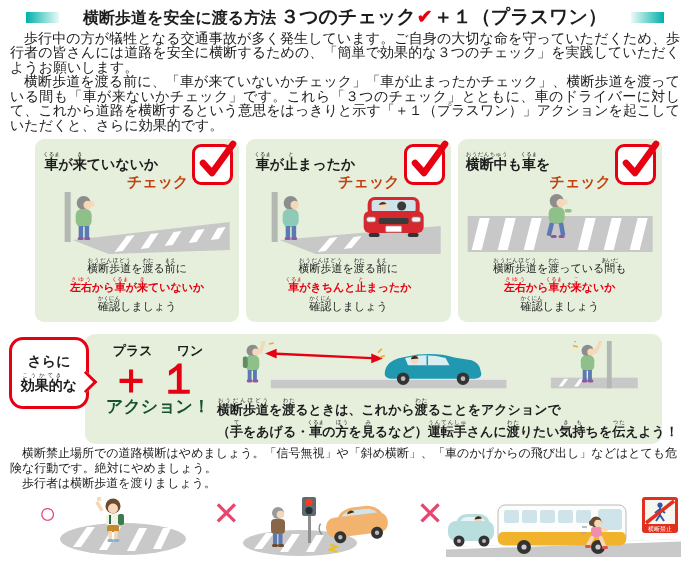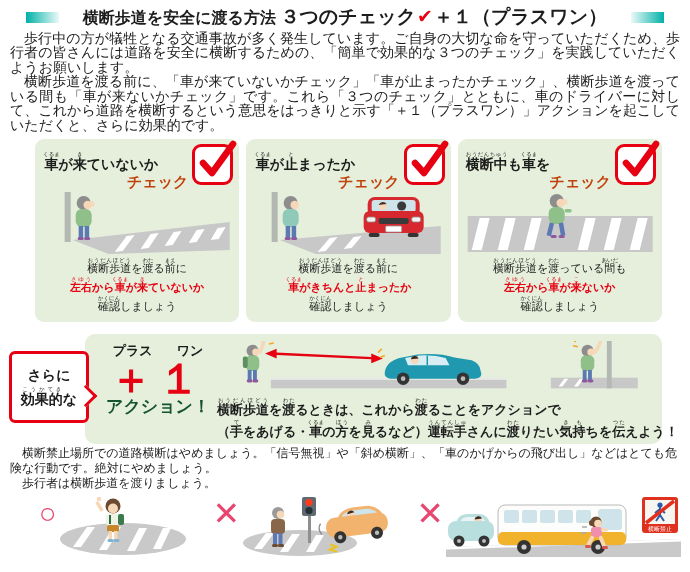--- a/index.html
+++ b/index.html
@@ -4,21 +4,21 @@
 <style>
   html,body{margin:0;padding:0;}
   body{
     width:690px;height:572px;background:#fff;color:#1c1c1c;
     font-family:"Liberation Sans","DejaVu Sans",sans-serif;
     overflow:hidden;
   }
   .page{position:relative;width:690px;height:572px;overflow:hidden;}
 
   
-  .title-row{display:flex;align-items:center;gap:24px;margin:7px 26px 2px;}
+  .title-row{display:flex;align-items:center;gap:24px;margin:7px 26px 2px;font-family:Liberation Serif, serif;}
   .tbar{height:11px;flex:1;min-width:30px;}
   .tbar.left{background:linear-gradient(to right,#00b0a8,#eafaf8);}
   .tbar.right{background:linear-gradient(to right,#eafaf8,#00b0a8);}
   .page-title{white-space:nowrap;font-weight:bold;line-height:1.1;}
   .page-title .t1{font-size:16px;}
   .page-title .t2{font-size:19px;}
   .page-title .tcheck{font-size:19px;color:#e60012;padding:0 1px;}
 
   
   .intro{margin:3px 10px 0;font-size:14px;line-height:14.5px;text-align:justify;}
@@ -38,22 +38,22 @@
   .checkbox svg{position:absolute;left:-2px;top:-9px;overflow:visible;}
   .panel-art{height:62px;margin-top:3px;}
   .panel-art svg{display:block;width:100%;height:62px;}
   .panel-cap{text-align:center;font-size:11px;line-height:16px;margin-top:3px;}
   .panel-cap .red{color:#e60012;font-weight:bold;}
 
   
   .plus-section{position:relative;margin:12px 28px 0 85px;background:#e5efdb;border-radius:10px;
                 height:97px;padding:7px 10px 6px 14px;display:flex;}
   .bubble{position:absolute;left:-76px;top:3px;width:70px;background:#fff;border:3px solid #e60012;
-          border-radius:6px;padding:11px 2px;text-align:center;font-weight:bold;font-size:14px;
-          line-height:1.45;z-index:2;margin-top:14px;}
+          border-radius:14px;padding:11px 2px;text-align:center;font-weight:bold;font-size:14px;
+          line-height:1.45;z-index:2;}
   .bubble::after{content:"";position:absolute;right:-8px;bottom:16px;width:13px;height:13px;background:#fff;
           border-top:3px solid #e60012;border-right:3px solid #e60012;transform:rotate(45deg);}
   .plus-left{width:118px;text-align:center;padding-top:1px;}
   .plus-words{font-size:13px;font-weight:bold;display:flex;justify-content:center;gap:24px;}
   .plus-big{color:#e60012;font-size:42px;font-weight:bold;line-height:38px;letter-spacing:6px;}
   .plus-action{color:#14532d;font-size:17px;font-weight:bold;line-height:1.1;}
   .plus-right{flex:1;display:flex;flex-direction:column;min-width:0;}
   .plus-art{height:56px;}
   .plus-art svg{display:block;margin:0 auto;height:56px;}
   .plus-cap{font-size:13px;font-weight:bold;line-height:19px;white-space:nowrap;}

